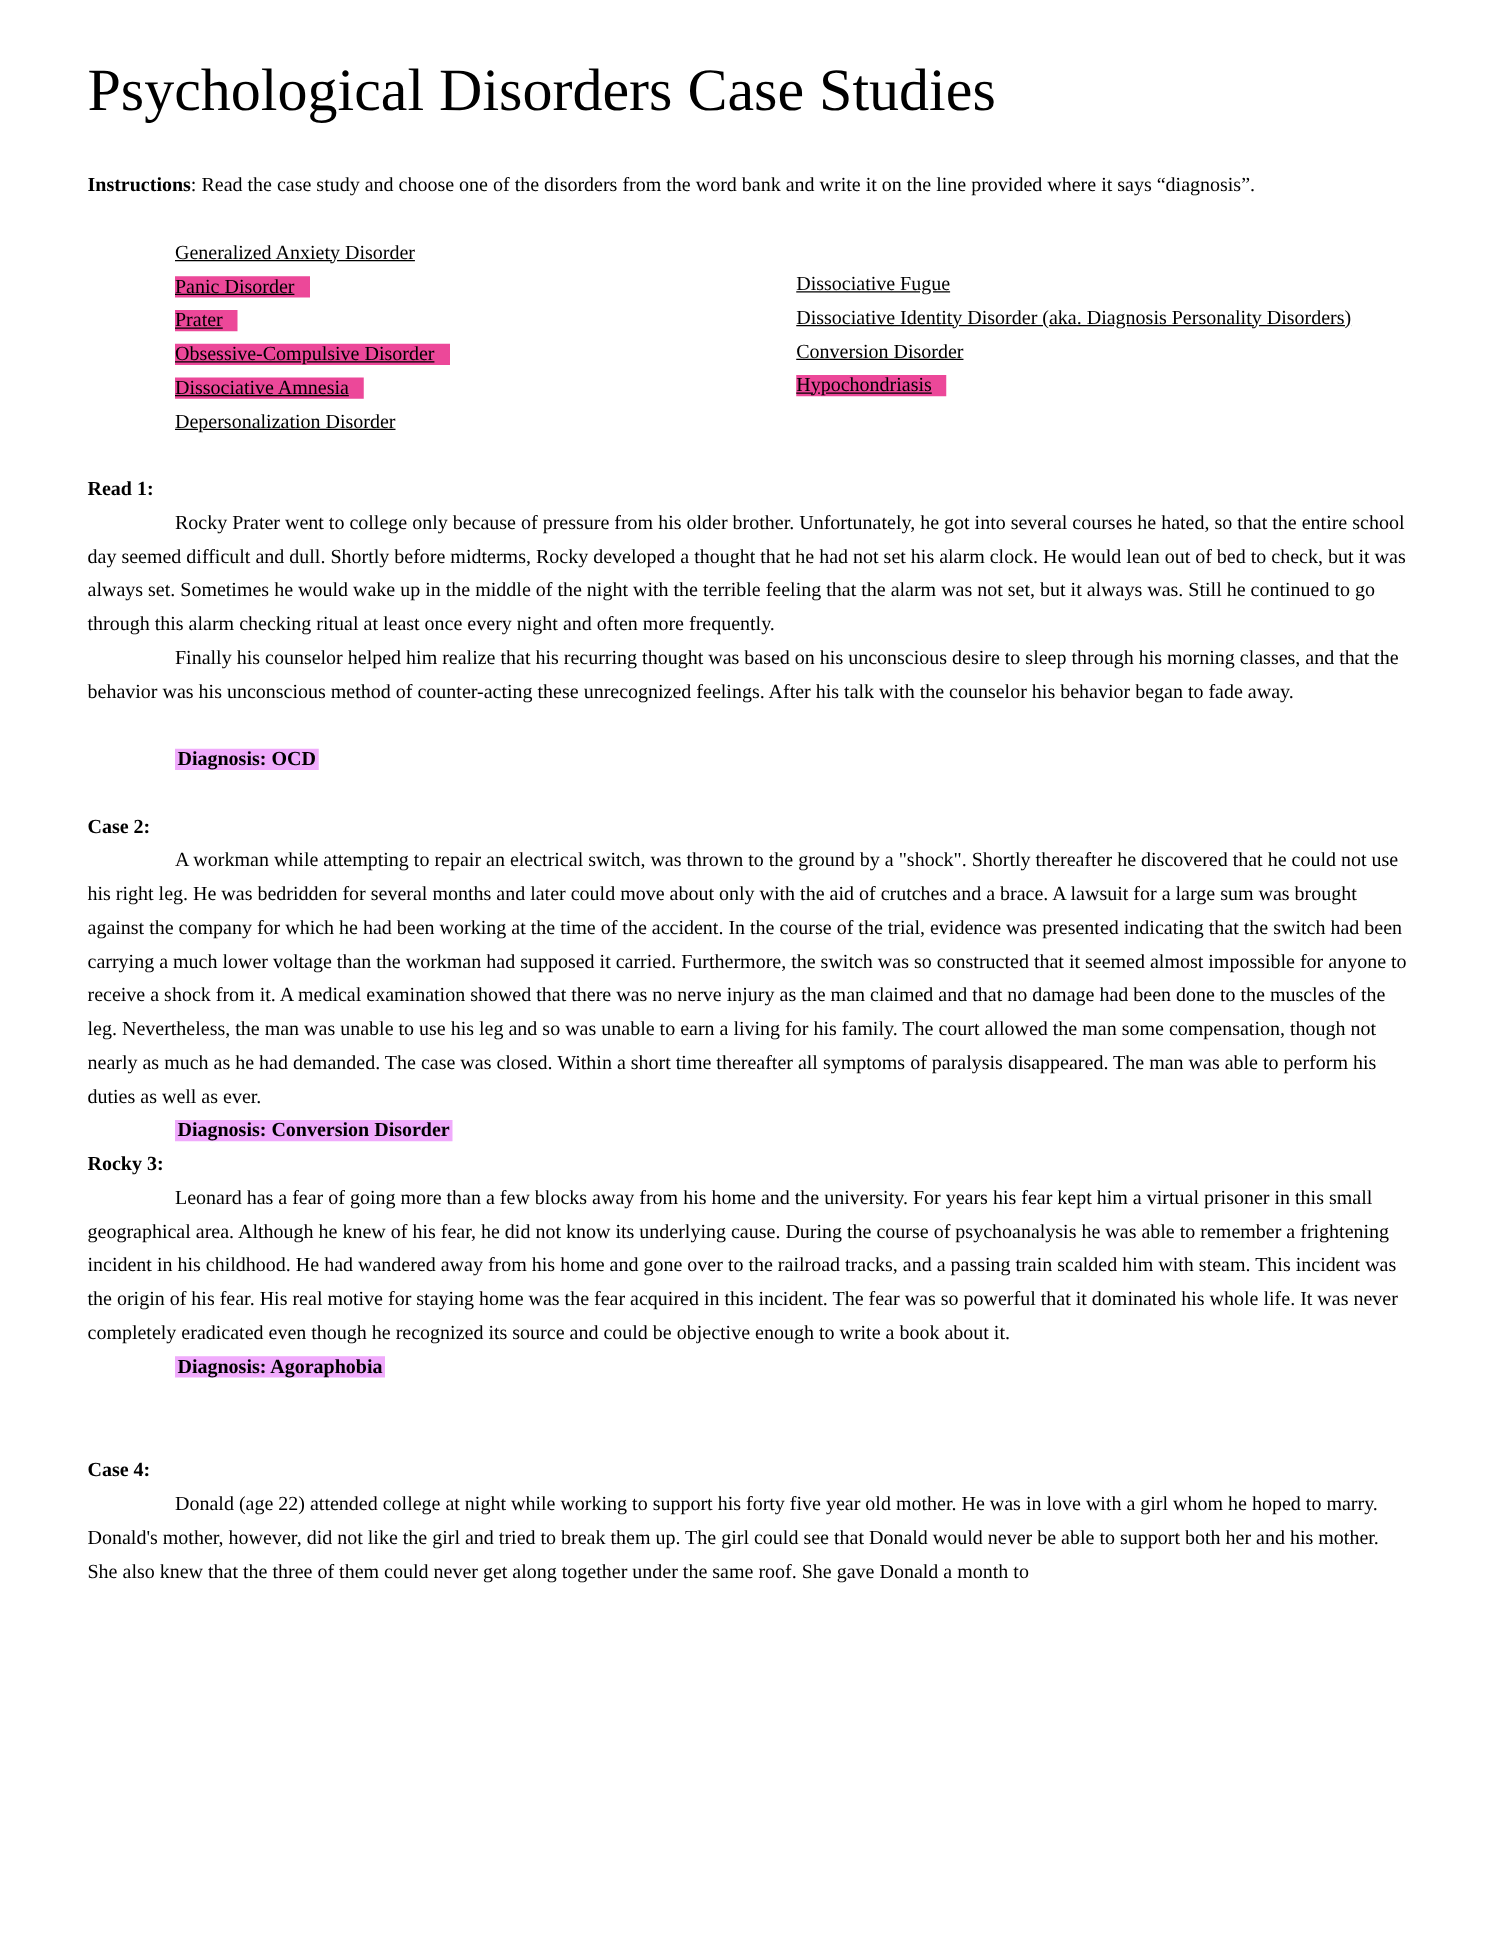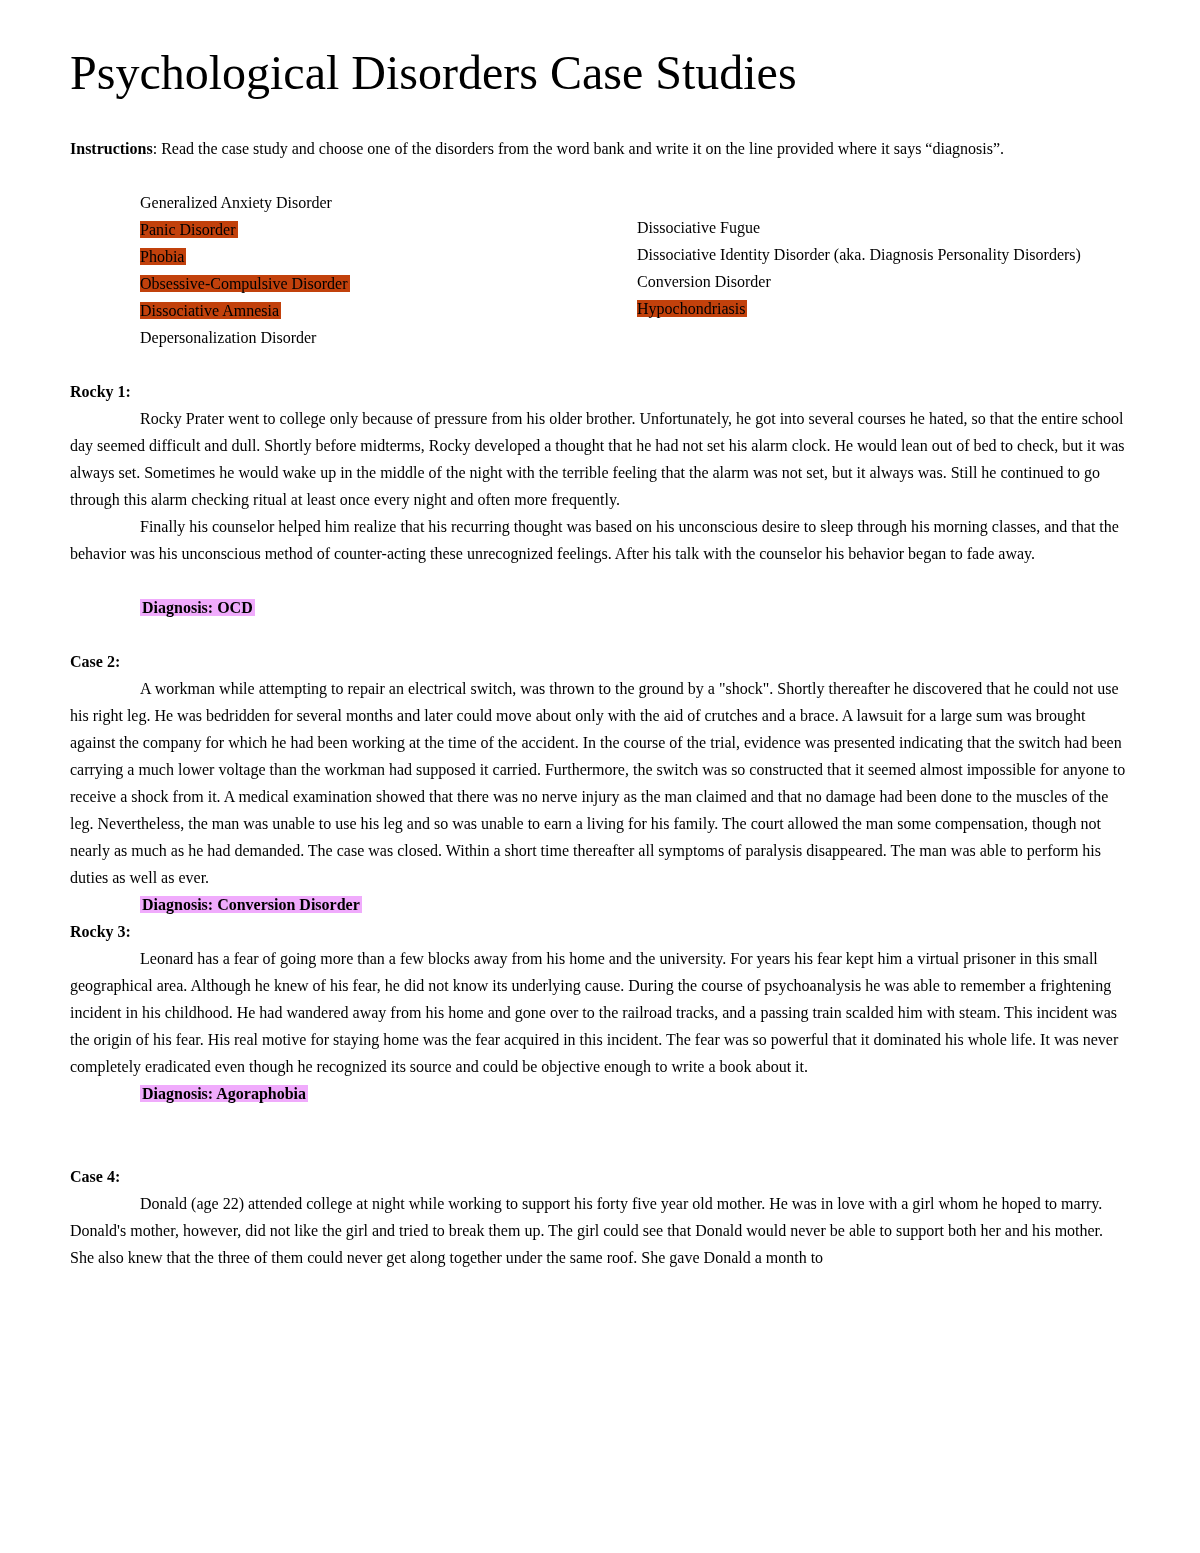--- a/index.html
+++ b/index.html
@@ -23,26 +23,27 @@
 
   .body-text { font-size: 16px; line-height: 27px; }
   p { margin: 0; }
 
   .instructions { margin-bottom: 27px; }
 
   .word-bank {
     display: flex;
     padding-left: 70px;
     margin-bottom: 27px;
+    text-decoration: underline;
   }
   .wb-left  { width: 497px; flex: none; }
   .wb-right { width: 470px; flex: none; margin-top: 25px; }
   .wb-item span { display: inline; }
 
-  .hl-green  { background: #c2410c; padding-right: 2px; }
+  .hl-green  { background: #ec4899; padding-right: 12px; }
   .hl-purple { background: #f0abfc; padding: 0 2px; }
 
   .case-heading { font-weight: 700; }
   .indent { text-indent: 70px; }
   .diagnosis { padding-left: 70px; font-weight: 700; }
 
   .mt-1 { margin-top: 27px; }
   .mt-2 { margin-top: 56px; }
 </style>
 </head>
@@ -51,35 +52,35 @@
 <div class="page">
 
   <h1 class="title">Psychological Disorders Case Studies</h1>
 
   <p class="body-text instructions"><b>Instructions</b><span>: Read the case study and choose one of the disorders from the word bank and write it on the line provided where it says “diagnosis”.</span></p>
 
   <div class="body-text word-bank">
     <div class="wb-left">
       <div class="wb-item"><span>Generalized Anxiety Disorder</span></div>
       <div class="wb-item"><span class="hl-green">Panic Disorder</span></div>
-      <div class="wb-item"><span class="hl-green">Phobia</span></div>
+      <div class="wb-item"><span class="hl-green">Prater</span></div>
       <div class="wb-item"><span class="hl-green">Obsessive-Compulsive Disorder</span></div>
       <div class="wb-item"><span class="hl-green">Dissociative Amnesia</span></div>
       <div class="wb-item"><span>Depersonalization Disorder</span></div>
     </div>
     <div class="wb-right">
       <div class="wb-item"><span>Dissociative Fugue</span></div>
       <div class="wb-item"><span>Dissociative Identity Disorder (aka. Diagnosis Personality Disorders)</span></div>
       <div class="wb-item"><span>Conversion Disorder</span></div>
       <div class="wb-item"><span class="hl-green">Hypochondriasis</span></div>
     </div>
   </div>
 
   <section>
-    <p class="body-text case-heading">Rocky 1:</p>
+    <p class="body-text case-heading">Read 1:</p>
     <p class="body-text indent">Rocky Prater went to college only because of pressure from his older brother. Unfortunately, he got into several courses he hated, so that the entire school day seemed difficult and dull. Shortly before midterms, Rocky developed a thought that he had not set his alarm clock. He would lean out of bed to check, but it was always set. Sometimes he would wake up in the middle of the night with the terrible feeling that the alarm was not set, but it always was. Still he continued to go through this alarm checking ritual at least once every night and often more frequently.</p>
     <p class="body-text indent">Finally his counselor helped him realize that his recurring thought was based on his unconscious desire to sleep through his morning classes, and that the behavior was his unconscious method of counter-acting these unrecognized feelings. After his talk with the counselor his behavior began to fade away.</p>
     <p class="body-text diagnosis mt-1"><span class="hl-purple">Diagnosis: OCD</span></p>
   </section>
 
   <section>
     <p class="body-text case-heading mt-1">Case 2:</p>
     <p class="body-text indent">A workman while attempting to repair an electrical switch, was thrown to the ground by a "shock". Shortly thereafter he discovered that he could not use his right leg. He was bedridden for several months and later could move about only with the aid of crutches and a brace. A lawsuit for a large sum was brought against the company for which he had been working at the time of the accident. In the course of the trial, evidence was presented indicating that the switch had been carrying a much lower voltage than the workman had supposed it carried. Furthermore, the switch was so constructed that it seemed almost impossible for anyone to receive a shock from it. A medical examination showed that there was no nerve injury as the man claimed and that no damage had been done to the muscles of the leg. Nevertheless, the man was unable to use his leg and so was unable to earn a living for his family. The court allowed the man some compensation, though not nearly as much as he had demanded. The case was closed. Within a short time thereafter all symptoms of paralysis disappeared. The man was able to perform his duties as well as ever.</p>
     <p class="body-text diagnosis"><span class="hl-purple">Diagnosis: Conversion Disorder</span></p>
   </section>

